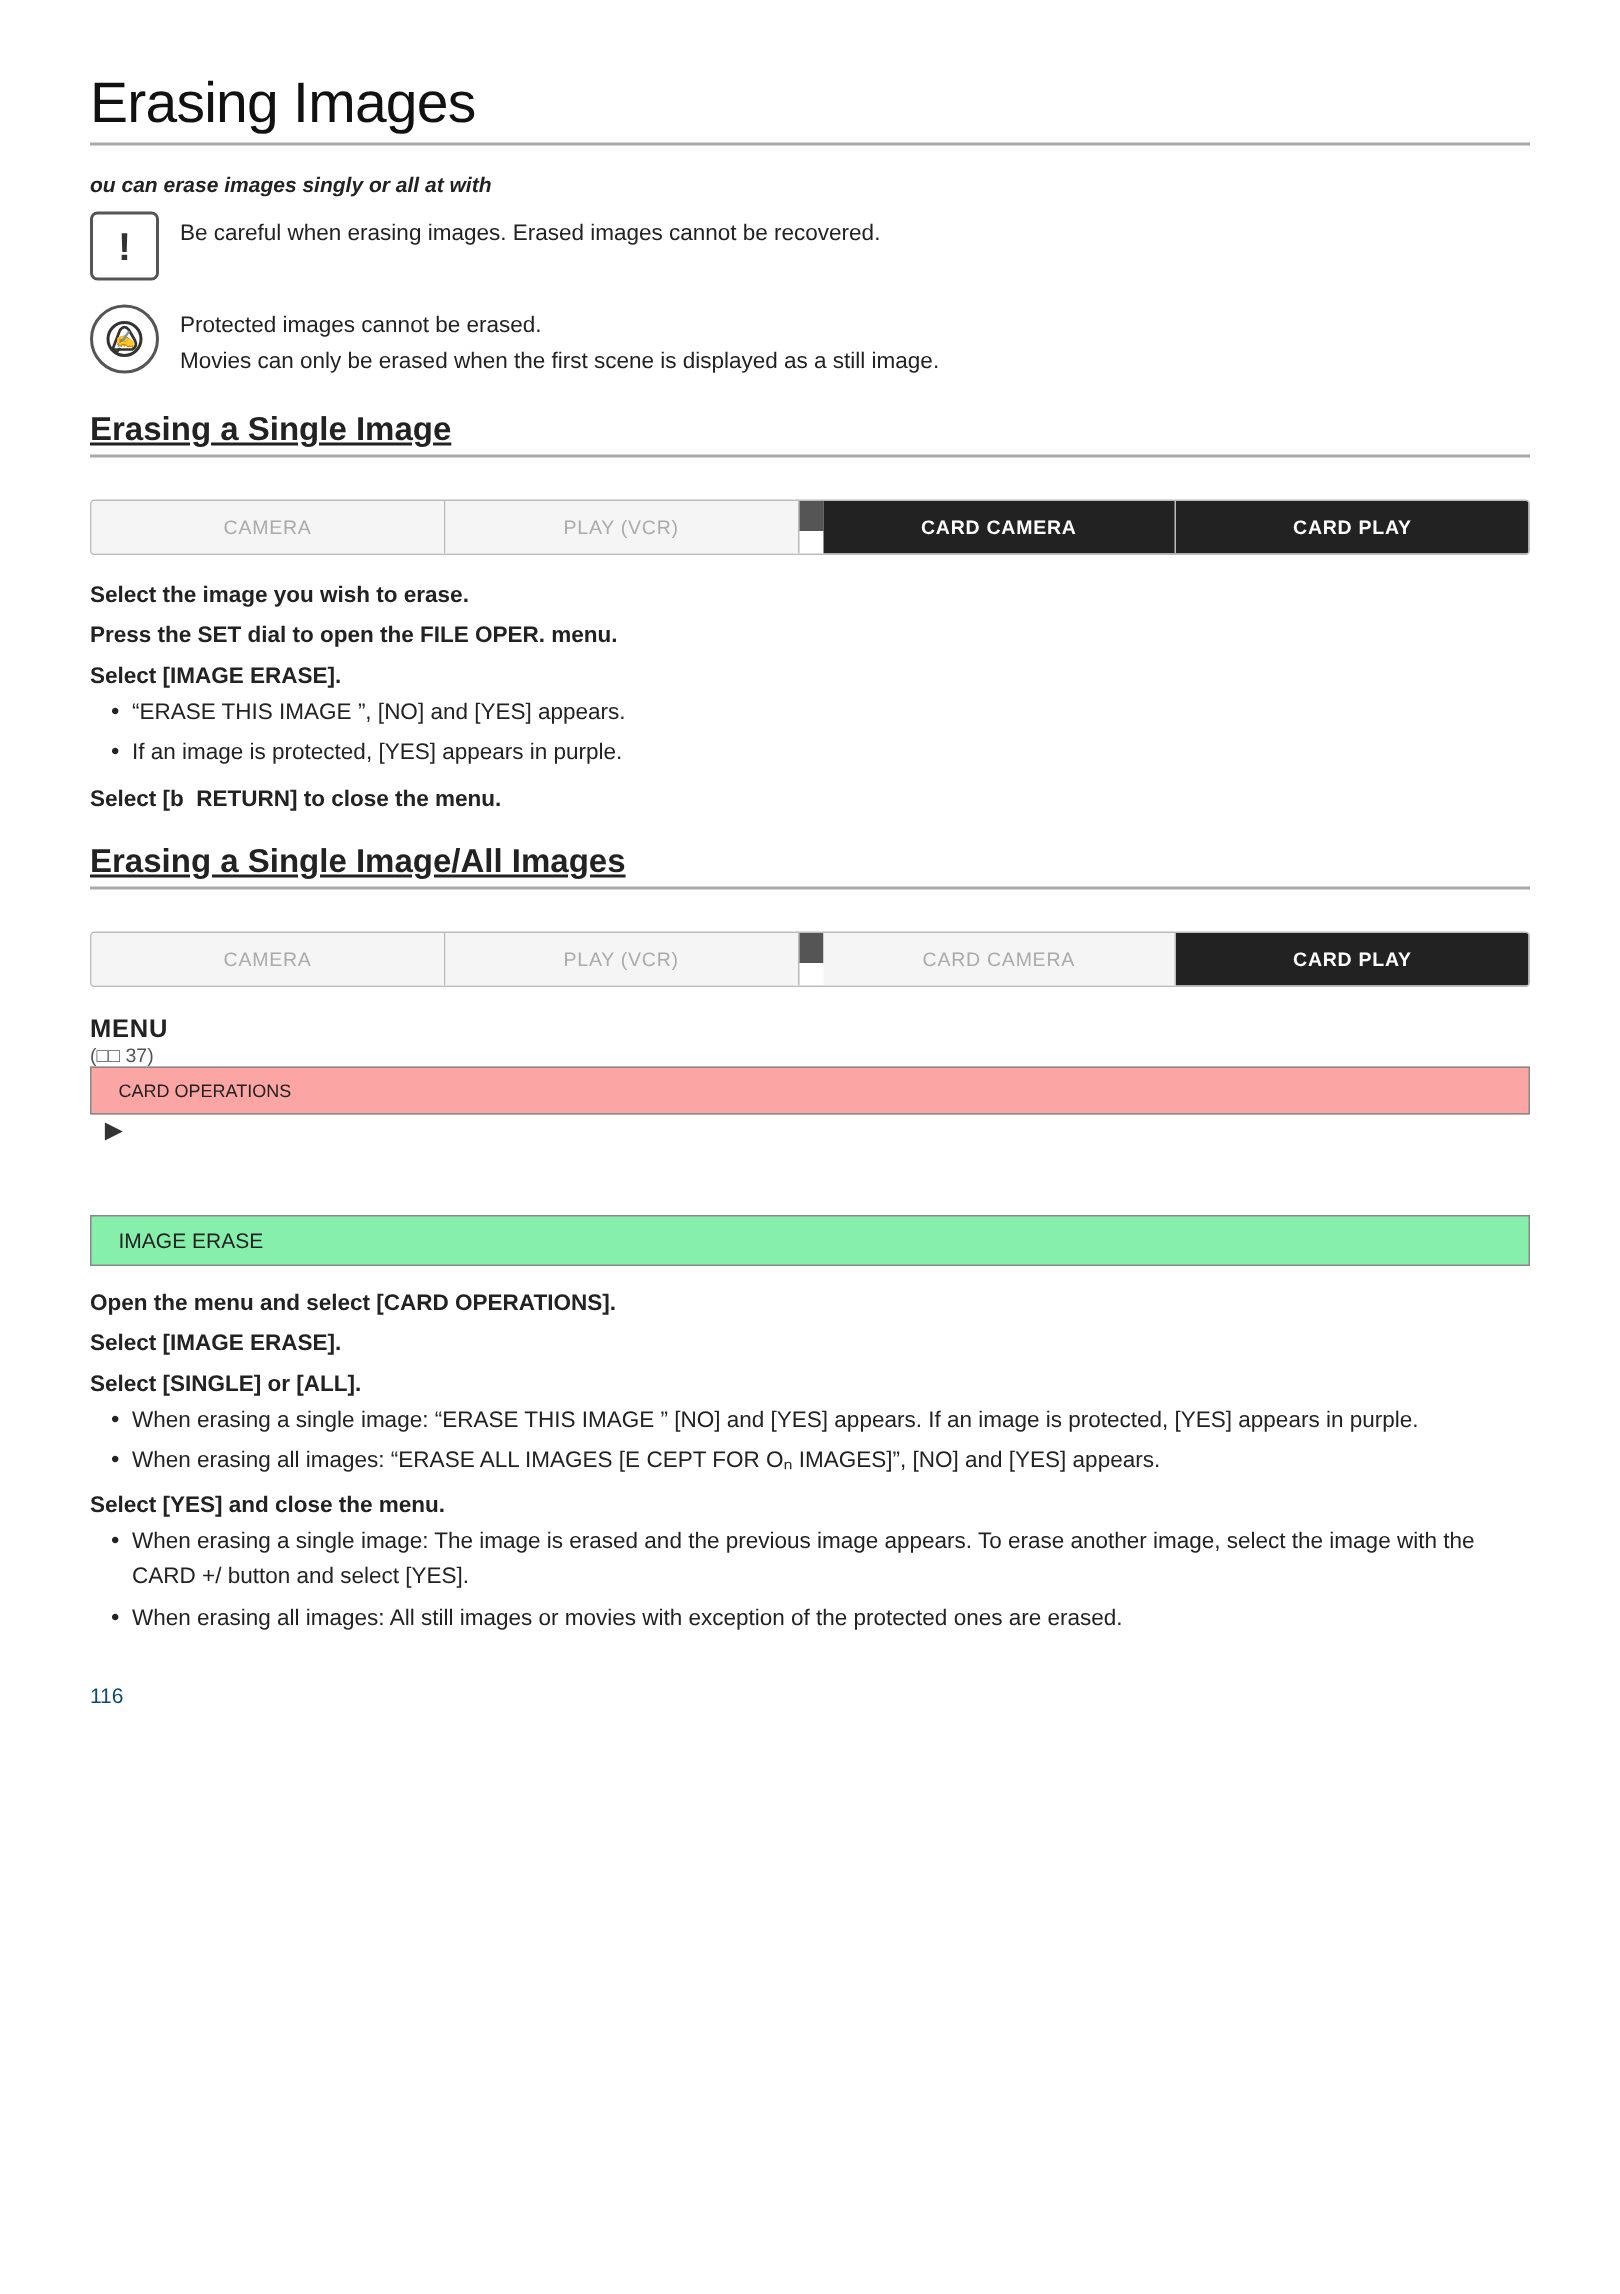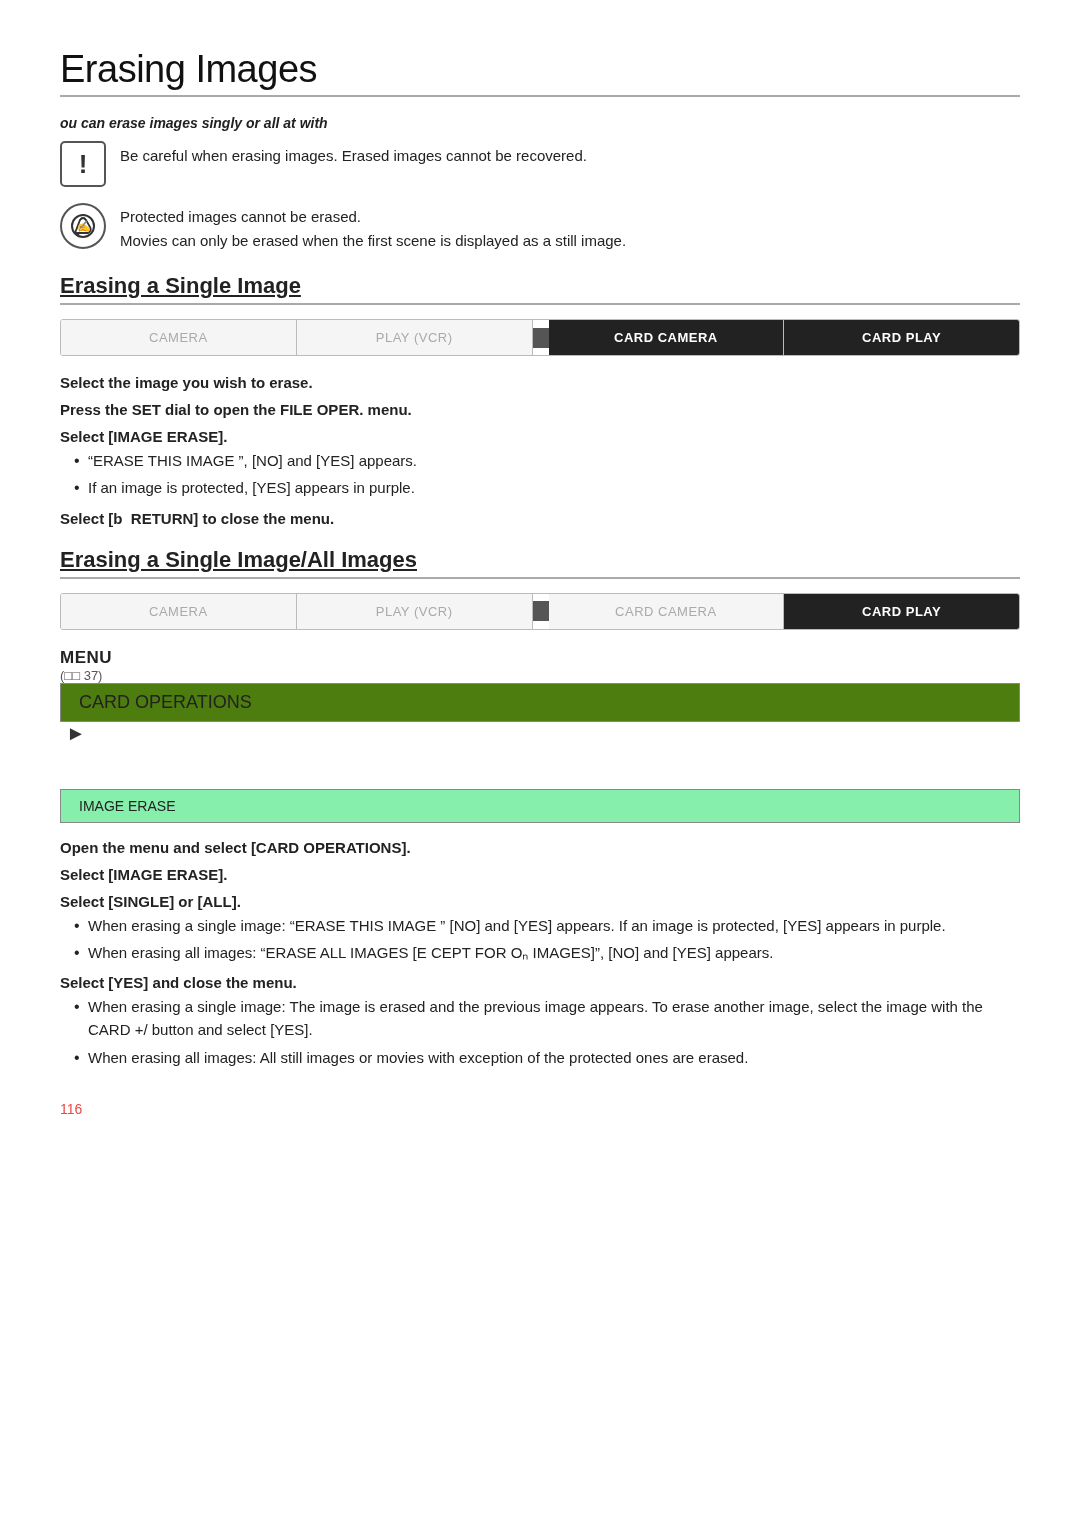--- a/index.html
+++ b/index.html
@@ -94,26 +94,27 @@
     .section-rule {
       border: none;
       border-top: 2px solid #aaa;
       margin-bottom: 14px;
       margin-top: 4px;
     }
 
     
     .mode-tabs {
       display: flex;
-      align-items: center;
+      align-items: flex-start;
       border: 1.5px solid #bbb;
       border-radius: 3px;
       overflow: hidden;
       margin-bottom: 18px;
       width: 100%;
+      margin-top: 28px;
     }
 
     .mode-tab {
       flex: 1;
       padding: 10px 8px;
       text-align: center;
       font-size: 13px;
       font-weight: normal;
       color: #aaa;
       background: #f5f5f5;
@@ -211,25 +212,25 @@
     }
 
     .menu-ref {
       font-size: 13px;
       color: #555;
     }
 
     .menu-box {
       border: 1.5px solid #888;
       padding: 8px 18px;
-      font-size: 18px;
+      font-size: 12px;
       display: flex;
       align-items: center;
       min-width: 180px;
-      background: #4d7c0f;
+      background: #fca5a5;
     }
 
     .menu-arrow {
       display: flex;
       align-items: center;
       padding: 0 6px;
       font-size: 20px;
       color: #333;
     }
 
@@ -239,21 +240,21 @@
       font-size: 14px;
       display: flex;
       align-items: center;
       min-width: 180px;
       background: #86efac;
       margin-top: 44px;
     }
 
     .page-number {
       font-size: 14px;
-      color: #ef4444;
+      color: #0c4a6e;
       margin-top: 32px;
     }
   </style>
 </head>
 <body>
 
 <h1 class="page-title">Erasing Images</h1>
 <hr class="title-rule">
 
 <p class="tip-label">ou can erase images singly or all at with</p>

